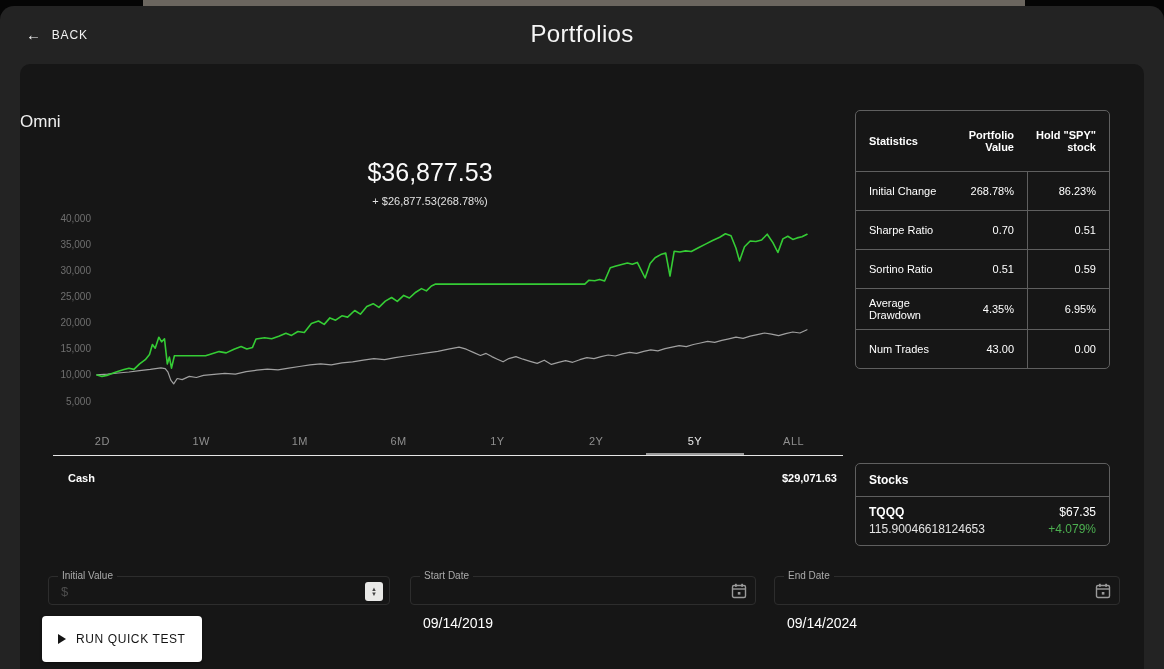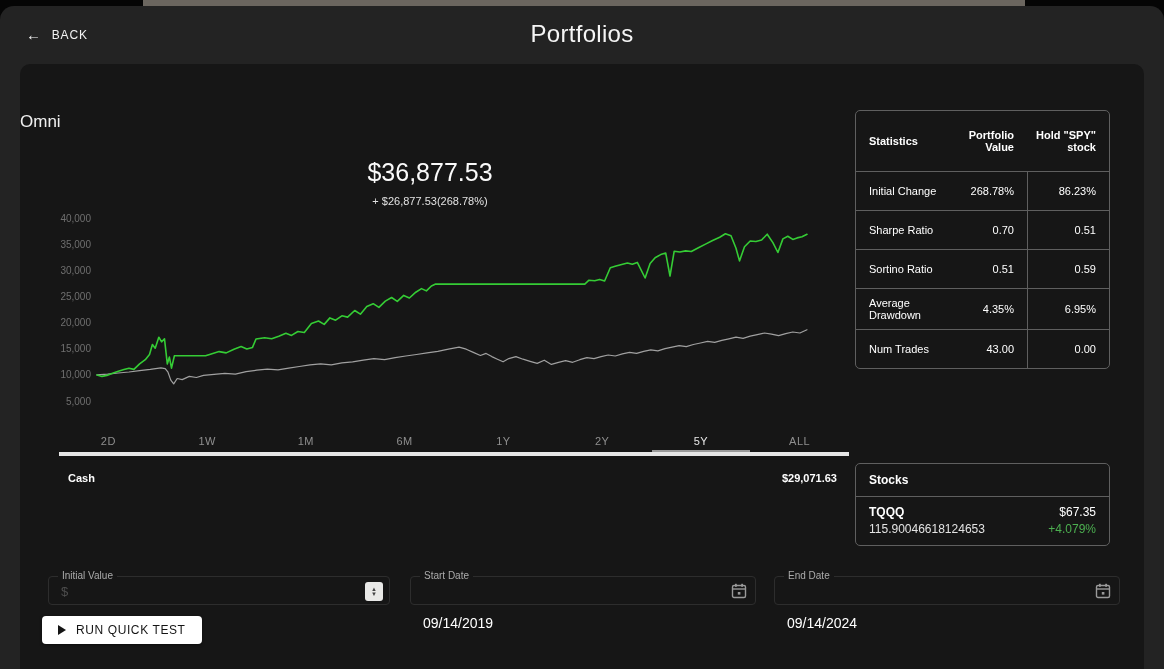--- a/index.html
+++ b/index.html
@@ -15,43 +15,43 @@
     cursor:pointer; font-family:inherit; }
   .back .arrow { font-size:15px; }
   h1 { position:absolute; left:0; right:0; top:14px; text-align:center; color:#f5f5f5;
     font-size:24px; font-weight:400; letter-spacing:.3px; }
   .card { position:absolute; top:58px; left:20px; width:1124px; bottom:0;
     background:#161616; border-radius:10px 10px 0 0; }
   .pname  { position:absolute; top:48px;  left:0; width:820px; text-align:left; color:#efefef; font-size:17px; }
   .pvalue { position:absolute; top:94px;  left:0; width:820px; text-align:center; color:#fafafa; font-size:25px; }
   .pchange{ position:absolute; top:131px; left:0; width:820px; text-align:center; color:#e2e2e2; font-size:11px; }
   #chart { position:absolute; top:141px; left:25px; }
-  .tabs { position:absolute; top:364px; left:39px; width:790px; height:28px; display:flex;
-    border-bottom:4px solid #e5e5e5; }
+  .tabs { position:absolute; top:364px; left:33px; width:790px; height:28px; display:flex;
+    border-bottom:1px solid #e5e5e5; }
   .tab { flex:1; text-align:center; font-size:11px; color:#8f8f8f; line-height:26px;
     letter-spacing:.5px; cursor:pointer; }
   .tab.active { color:#e8e8e8; box-shadow:inset 0 -2px 0 #9a9a9a; }
   .cash-row { position:absolute; top:408px; left:48px; width:769px; display:flex;
     justify-content:space-between; color:#fdfdfd; font-size:11px; font-weight:bold; }
   .field { position:absolute; top:512px; height:29px; border:1px solid #2d2d2d;
     border-radius:4px; }
   .flabel { position:absolute; top:-7px; left:9px; background:#161616; padding:0 4px;
     font-size:10px; color:#ababab; }
   .fvalue { position:absolute; left:12px; top:6px; font-size:14px; color:#fff;margin-top:32px; }
   .f-initial { left:28px;  width:342px; }
   .f-start   { left:390px; width:346px; }
   .f-end     { left:754px; width:346px; }
   .prefix { position:absolute; left:12px; top:7px; color:#4d4d4d; font-size:13px; }
   .f-initial .fvalue { left:30px; }
   .stepper { position:absolute; right:6px; top:5px; width:18px; height:19px; background:#e9e9e7;
     border-radius:3px; display:flex; flex-direction:column; align-items:center;
     justify-content:center; cursor:pointer; }
   .stepper span { font-size:6px; color:#444; line-height:5px; }
   .cal { position:absolute; right:8px; top:6px; cursor:pointer; }
-  .run { position:absolute; top:552px; left:22px; height:28px; padding:0 16px;
+  .run { position:absolute; top:552px; left:22px; height:46px; padding:0 16px;
     background:#fff; color:#141414; border:none; border-radius:4px; display:flex;
     align-items:center; gap:10px; font-size:12px; letter-spacing:.6px; cursor:pointer;
     font-family:inherit; box-shadow:0 1px 3px rgba(0,0,0,.5); }
   .play { width:0; height:0; border-left:8px solid #141414; border-top:5px solid transparent;
     border-bottom:5px solid transparent; }
   .stats { position:absolute; left:835px; top:46px; width:255px; border:1px solid #5f5f5f;
     border-radius:5px; color:#fff; font-size:11px; overflow:hidden; }
   .thead { display:flex; align-items:center; padding:10px 0; min-height:58px; font-weight:bold; }
   .trow  { display:flex; align-items:stretch; border-top:1px solid #5f5f5f; }
   .c-label { flex:1; padding:8px 6px 8px 13px; display:flex; align-items:center; }

